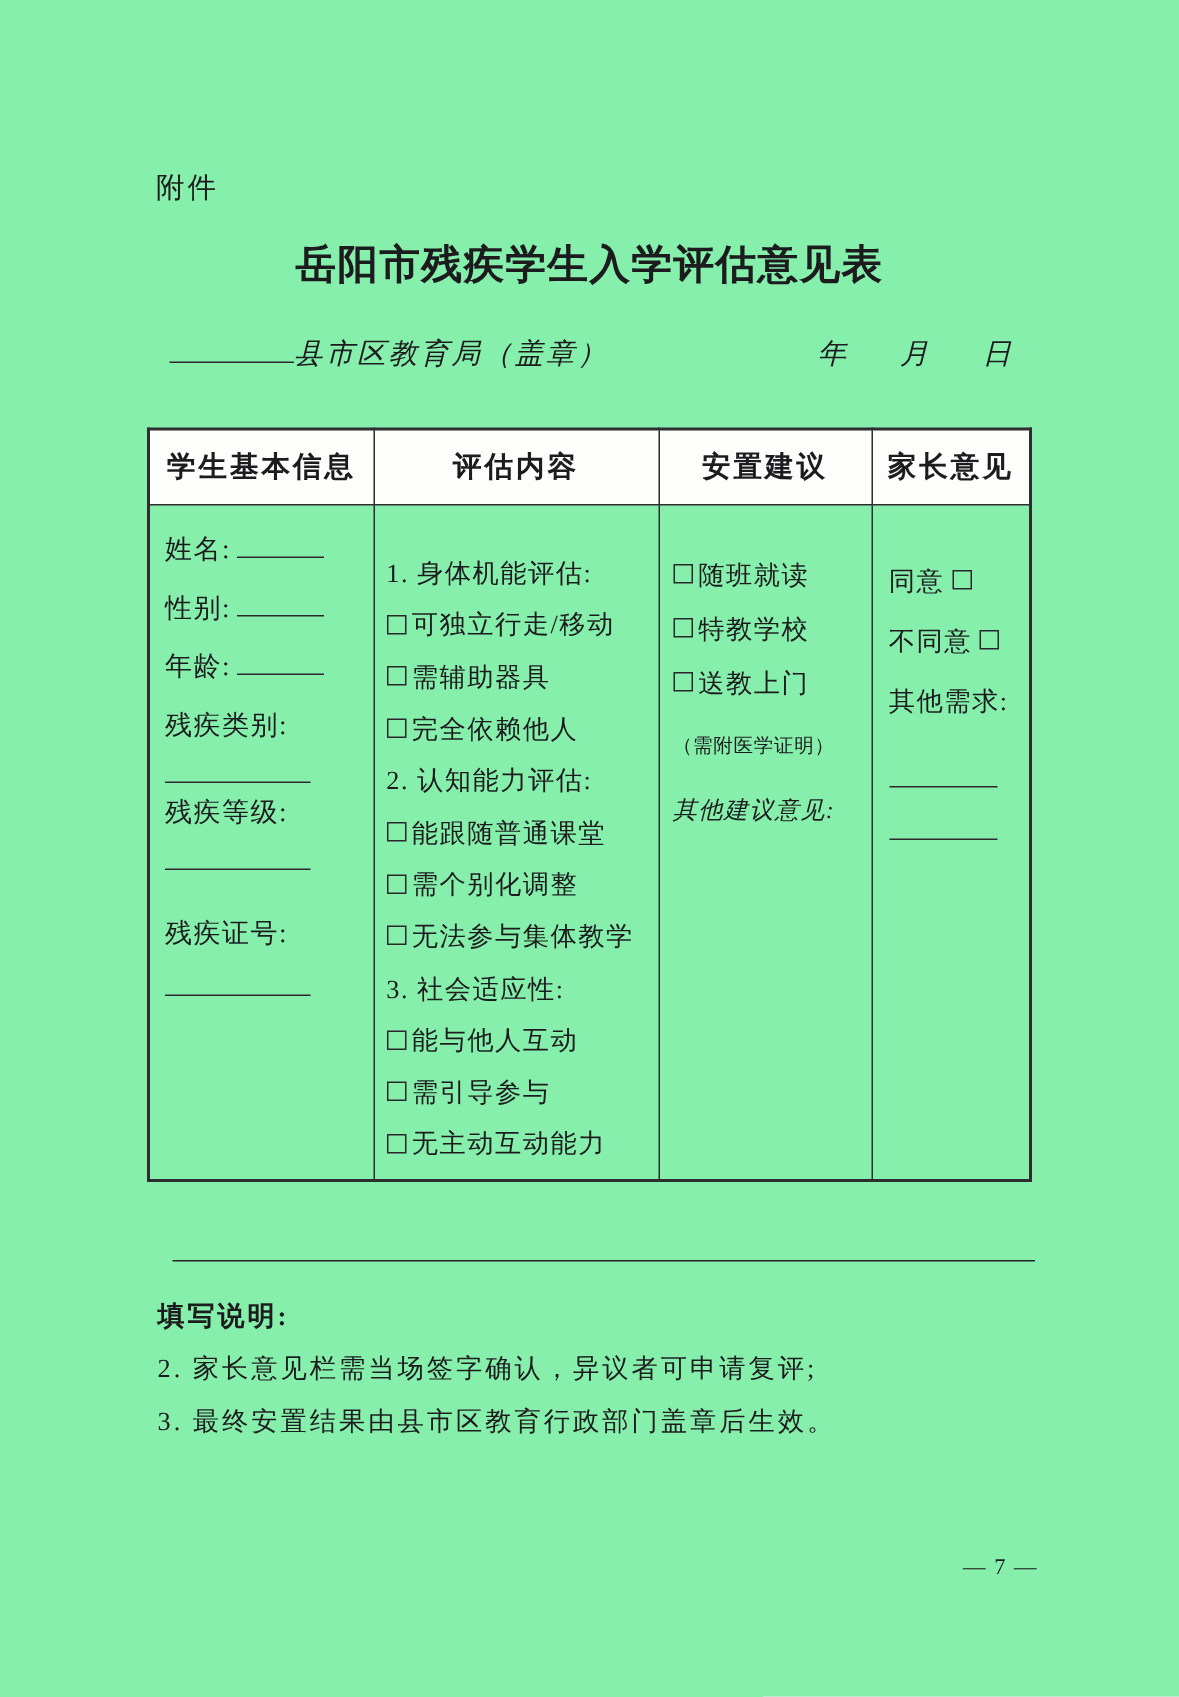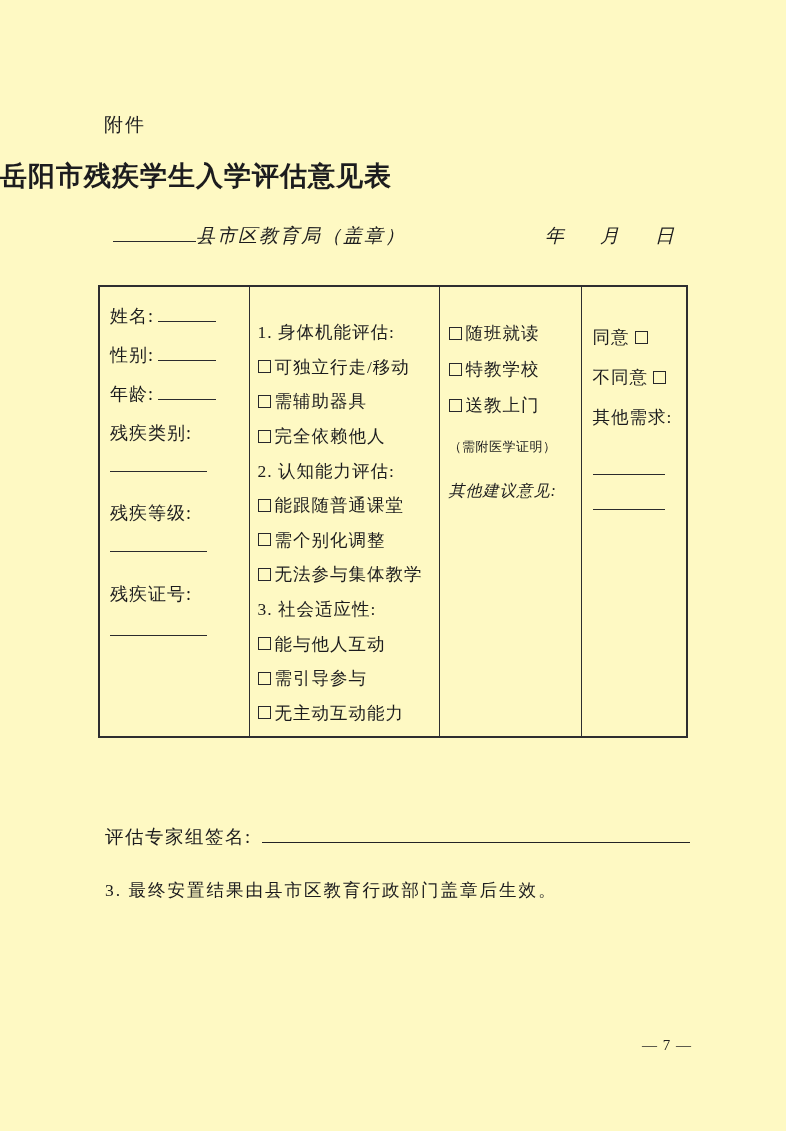--- a/index.html
+++ b/index.html
@@ -1,23 +1,23 @@
 <!DOCTYPE html>
 <html><head>
 <meta charset="utf-8">
 <style>
   * { margin:0; padding:0; box-sizing:border-box; }
   html,body { background:#e8e8e8; }
   .page {
     position:relative; width:786px; height:1131px; margin:0 auto;
-    background:#fef9c3; color:#1c1c1e; overflow:hidden;
+    background:#86efac; color:#1c1c1e; overflow:hidden;
     font-family:"Liberation Serif","DejaVu Serif",serif;
   }
   .attachment { position:absolute; left:104px; top:112px; font-size:19px; letter-spacing:2px; }
-  .doc-title { position:absolute; left:0; right:0; top:158px; 
+  .doc-title { position:absolute; left:0; right:0; top:158px; text-align:center;
     font-size:27px; font-weight:bold; letter-spacing:1px; }
   .issuer-row { position:absolute; left:113px; right:110px; top:223px;
     font-size:19px; letter-spacing:2px; display:flex; align-items:baseline;font-style:italic; }
   .blank { display:inline-block; border-bottom:1.4px solid #2b2b2d; }
   .issuer-blank { width:83px; height:17px; }
   .date-group { margin-left:auto; display:flex; gap:34px; }
 
   table.form-table { position:absolute; left:98px; top:285px; width:588px;
     border-collapse:collapse; table-layout:fixed; }
   table.form-table, table.form-table td, table.form-table th { border:1.4px solid #2e2e30; }
@@ -25,21 +25,21 @@
   th.hcell { height:50px; font-size:19px; font-weight:bold; letter-spacing:2px;
     text-align:center; vertical-align:middle; background:#fdfdfc; }
   td.bcell { height:451px; vertical-align:top; font-size:17.5px; letter-spacing:1px; }
 
   
   .c1 { padding:18px 6px 0 10px; }
   .c1line { line-height:22px; font-size:18px; white-space:nowrap; }
   .c1line.g { margin-bottom:17px; }
   .blank-short { width:58px; height:15px; margin-left:4px; }
   .c1blank { width:97px; border-bottom:1.4px solid #2b2b2d; }
-  .mt27 { margin-top:27px; } .mt26 { margin-top:30px; }
+  .mt27 { margin-top:27px; } .mt26 { margin-top:8px; }
   .mt31 { margin-top:31px; } .mt30 { margin-top:30px; }
 
   
   .c2 { padding:28px 4px 0 8px; }
   .c2line { height:34.6px; display:flex; align-items:center; white-space:nowrap; }
 
   
   .c3 { padding:28px 4px 0 9px; }
   .c3line { height:36px; display:flex; align-items:center; white-space:nowrap; }
   .c3note { font-size:13px; letter-spacing:0.5px; margin-top:6px; }
@@ -88,20 +88,26 @@
   </div>
 
   <table class="form-table">
     <colgroup>
         <col style="width:150px">
         <col style="width:190px">
         <col style="width:142px">
         <col style="width:106px">
       </colgroup>
     <tbody>
+        <tr>
+      <th class="hcell">学生基本信息</th>
+      <th class="hcell">评估内容</th>
+      <th class="hcell">安置建议</th>
+      <th class="hcell">家长意见</th>
+    </tr>
     <tr>
 
       <td class="bcell c1">
         <div class="c1line g"><span>姓名:</span><span class="blank blank-short"></span></div>
         <div class="c1line g"><span>性别:</span><span class="blank blank-short"></span></div>
         <div class="c1line g"><span>年龄:</span><span class="blank blank-short"></span></div>
         <div class="c1line">残疾类别:</div>
         <div class="c1blank mt27"></div>
         <div class="c1line mt26">残疾等级:</div>
         <div class="c1blank mt27"></div>
@@ -180,23 +186,24 @@
         <div class="c4line">其他需求:</div>
         <div class="c4blank mt37"></div>
         <div class="c4blank mt34"></div>
       </td>
 
     </tr>
   </tbody>
     </table>
 
   <div class="signature-row">
-    <span>评估专家组签名:</span>
     <span class="sig-line"></span>
   </div>
 
   <div class="instructions">
+    <div class="inst-title">填写说明:</div>
+    <div class="inst-item">2. 家长意见栏需当场签字确认，异议者可申请复评;</div>
     <div class="inst-item">3. 最终安置结果由县市区教育行政部门盖章后生效。</div>
   </div>
 
   <div class="page-number">— 7 —</div>
 
 </div>
 
 </body></html>

